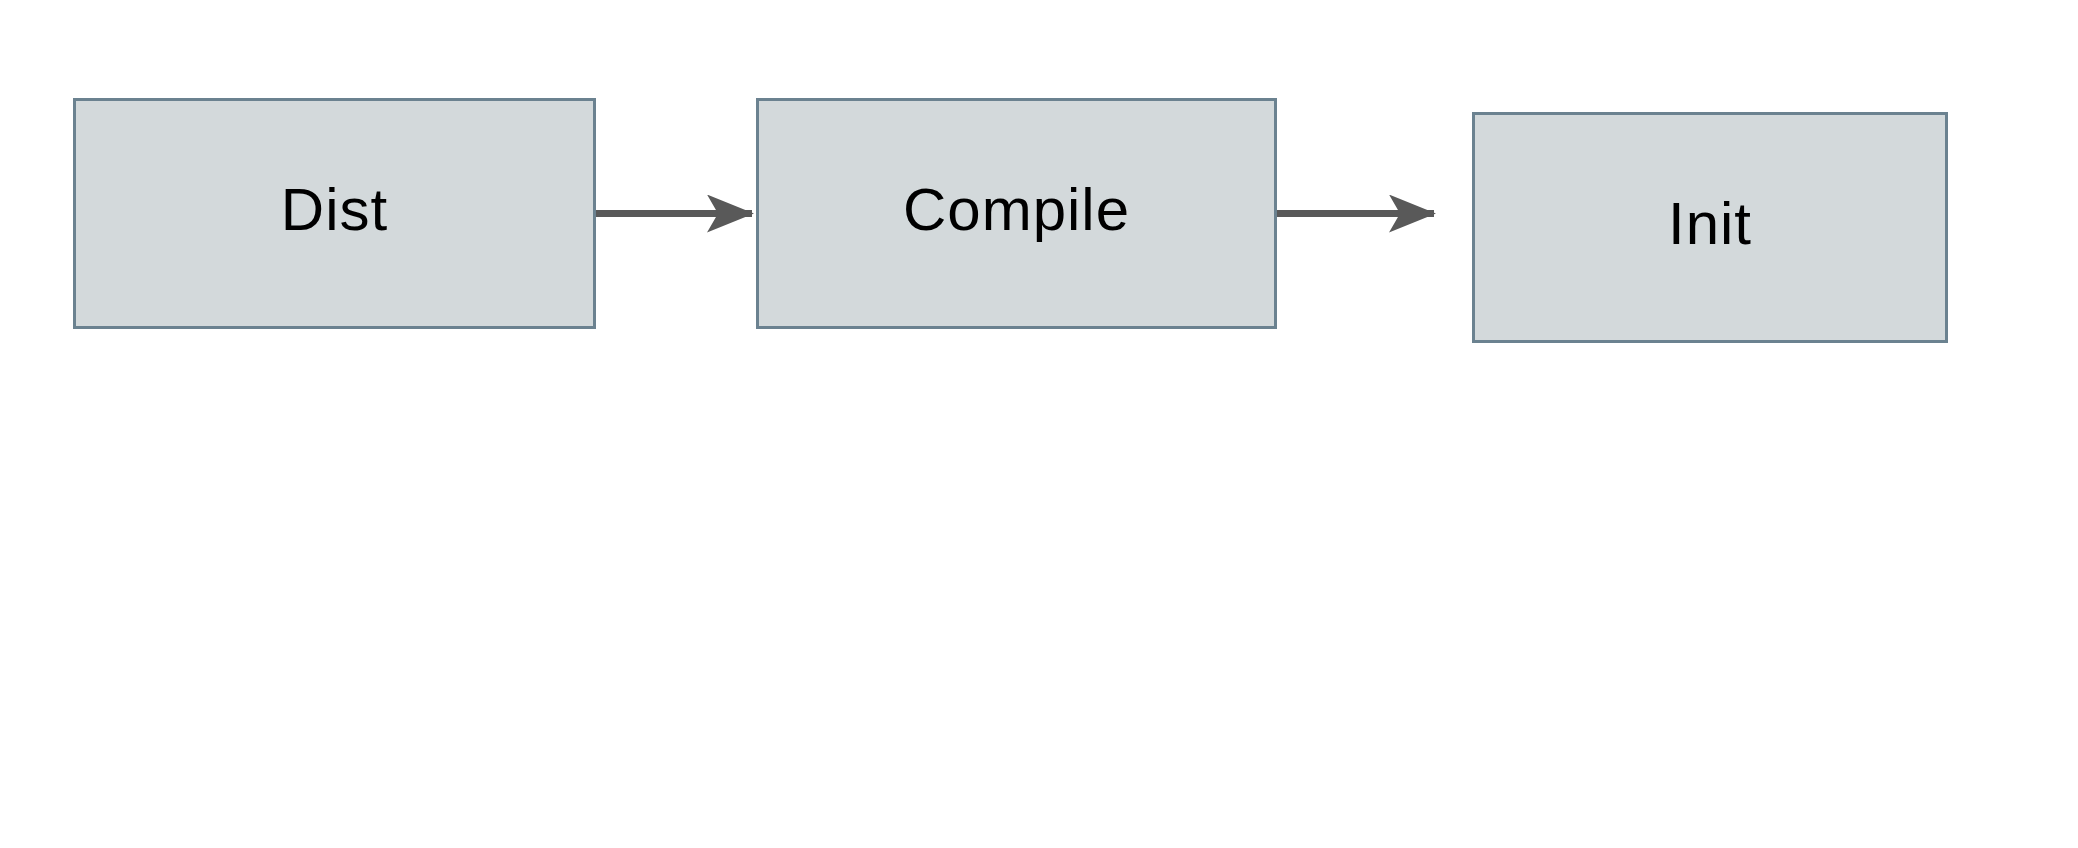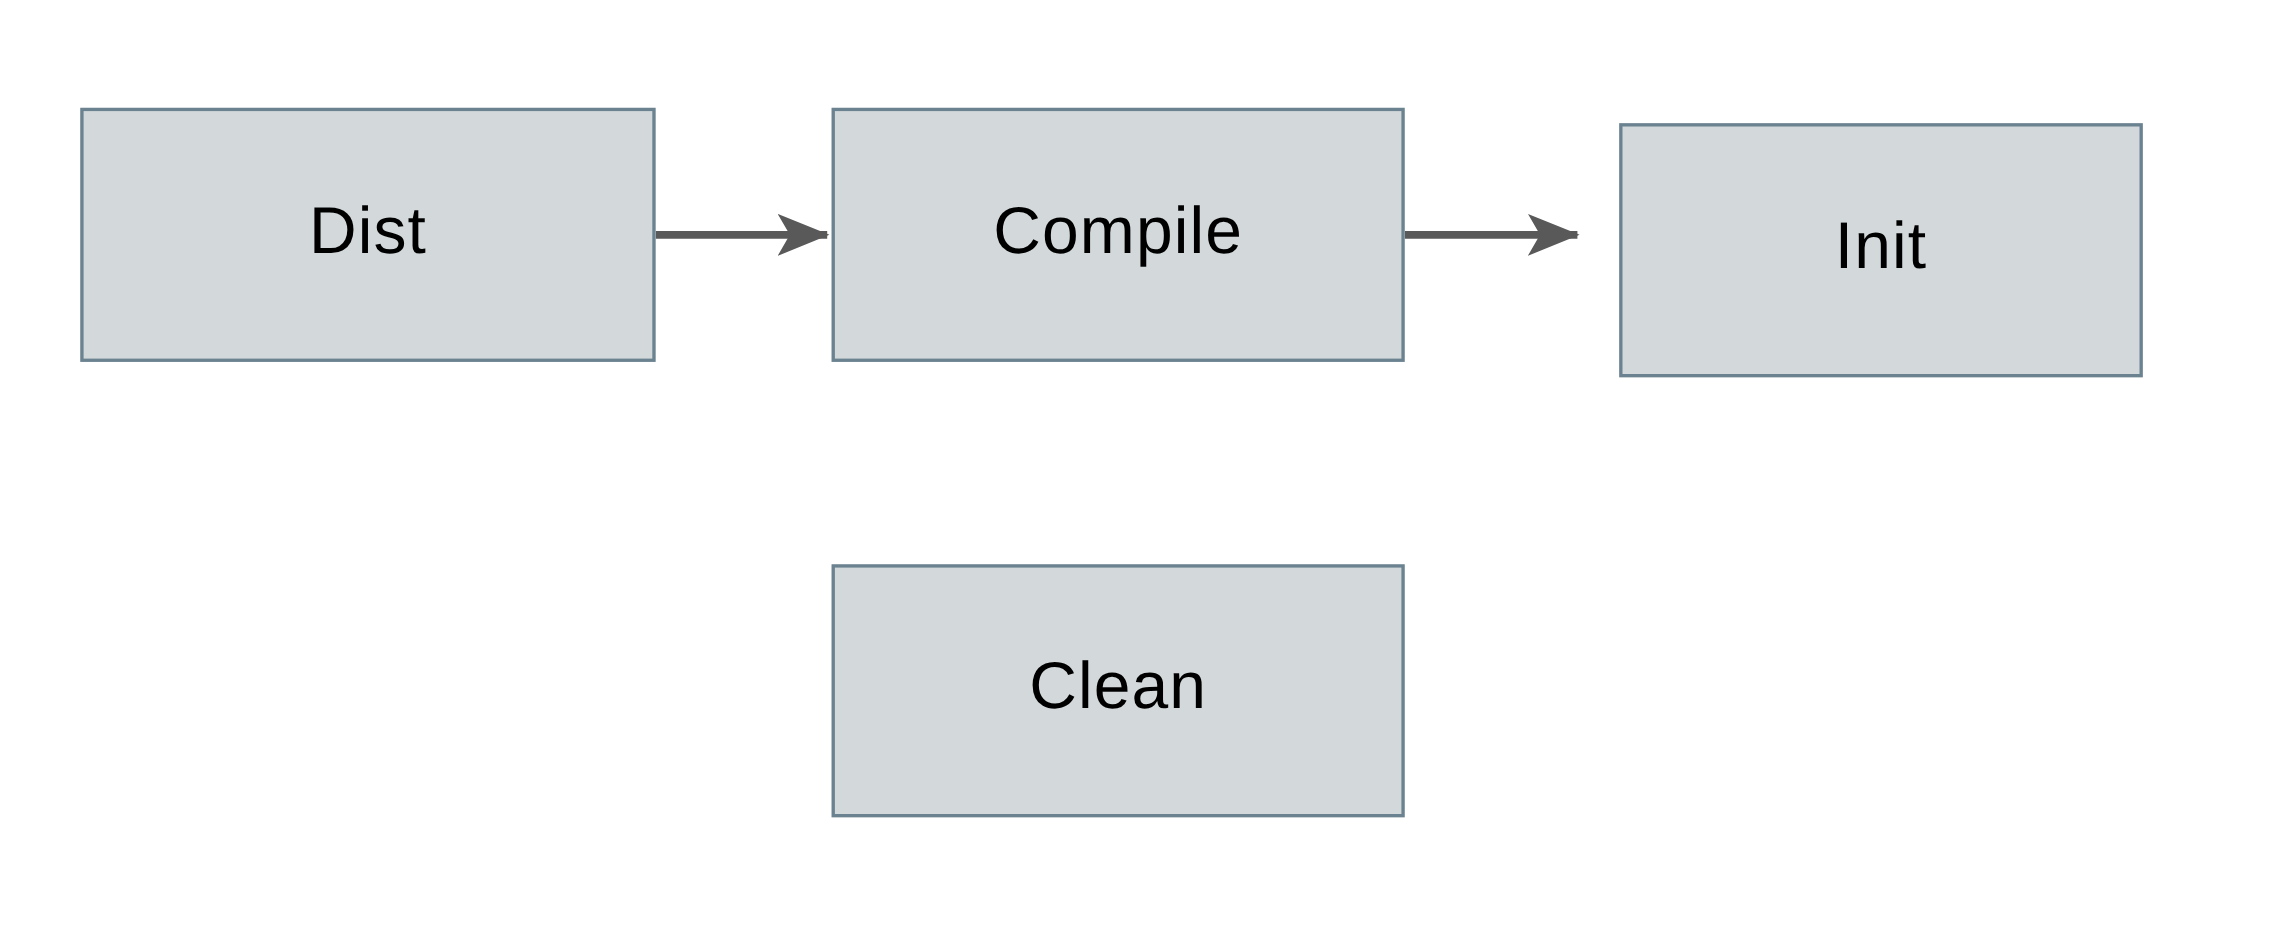--- a/index.html
+++ b/index.html
@@ -70,17 +70,14 @@
   </div>
 
   <div class="node" id="node-compile">
     <span class="node-label">Compile</span>
   </div>
 
   <div class="node" id="node-init">
     <span class="node-label">Init</span>
   </div>
 
-  <div class="node" id="node-clean">
-    <span class="node-label">Clean</span>
-  </div>
 
 </div>
 
 </body></html>

